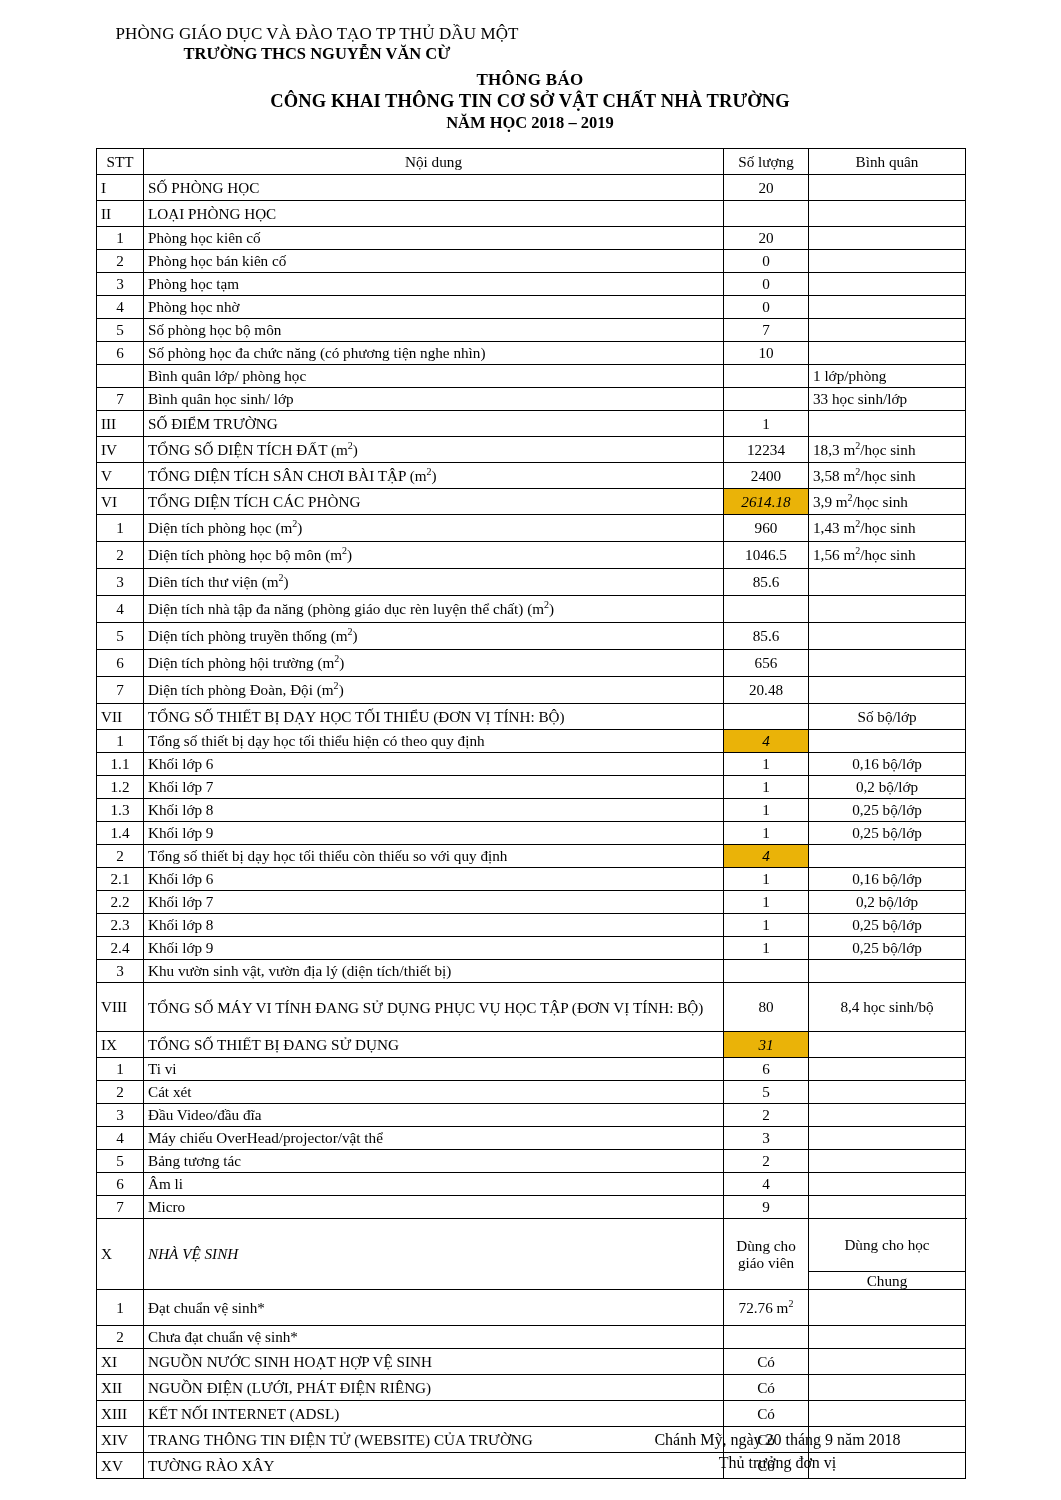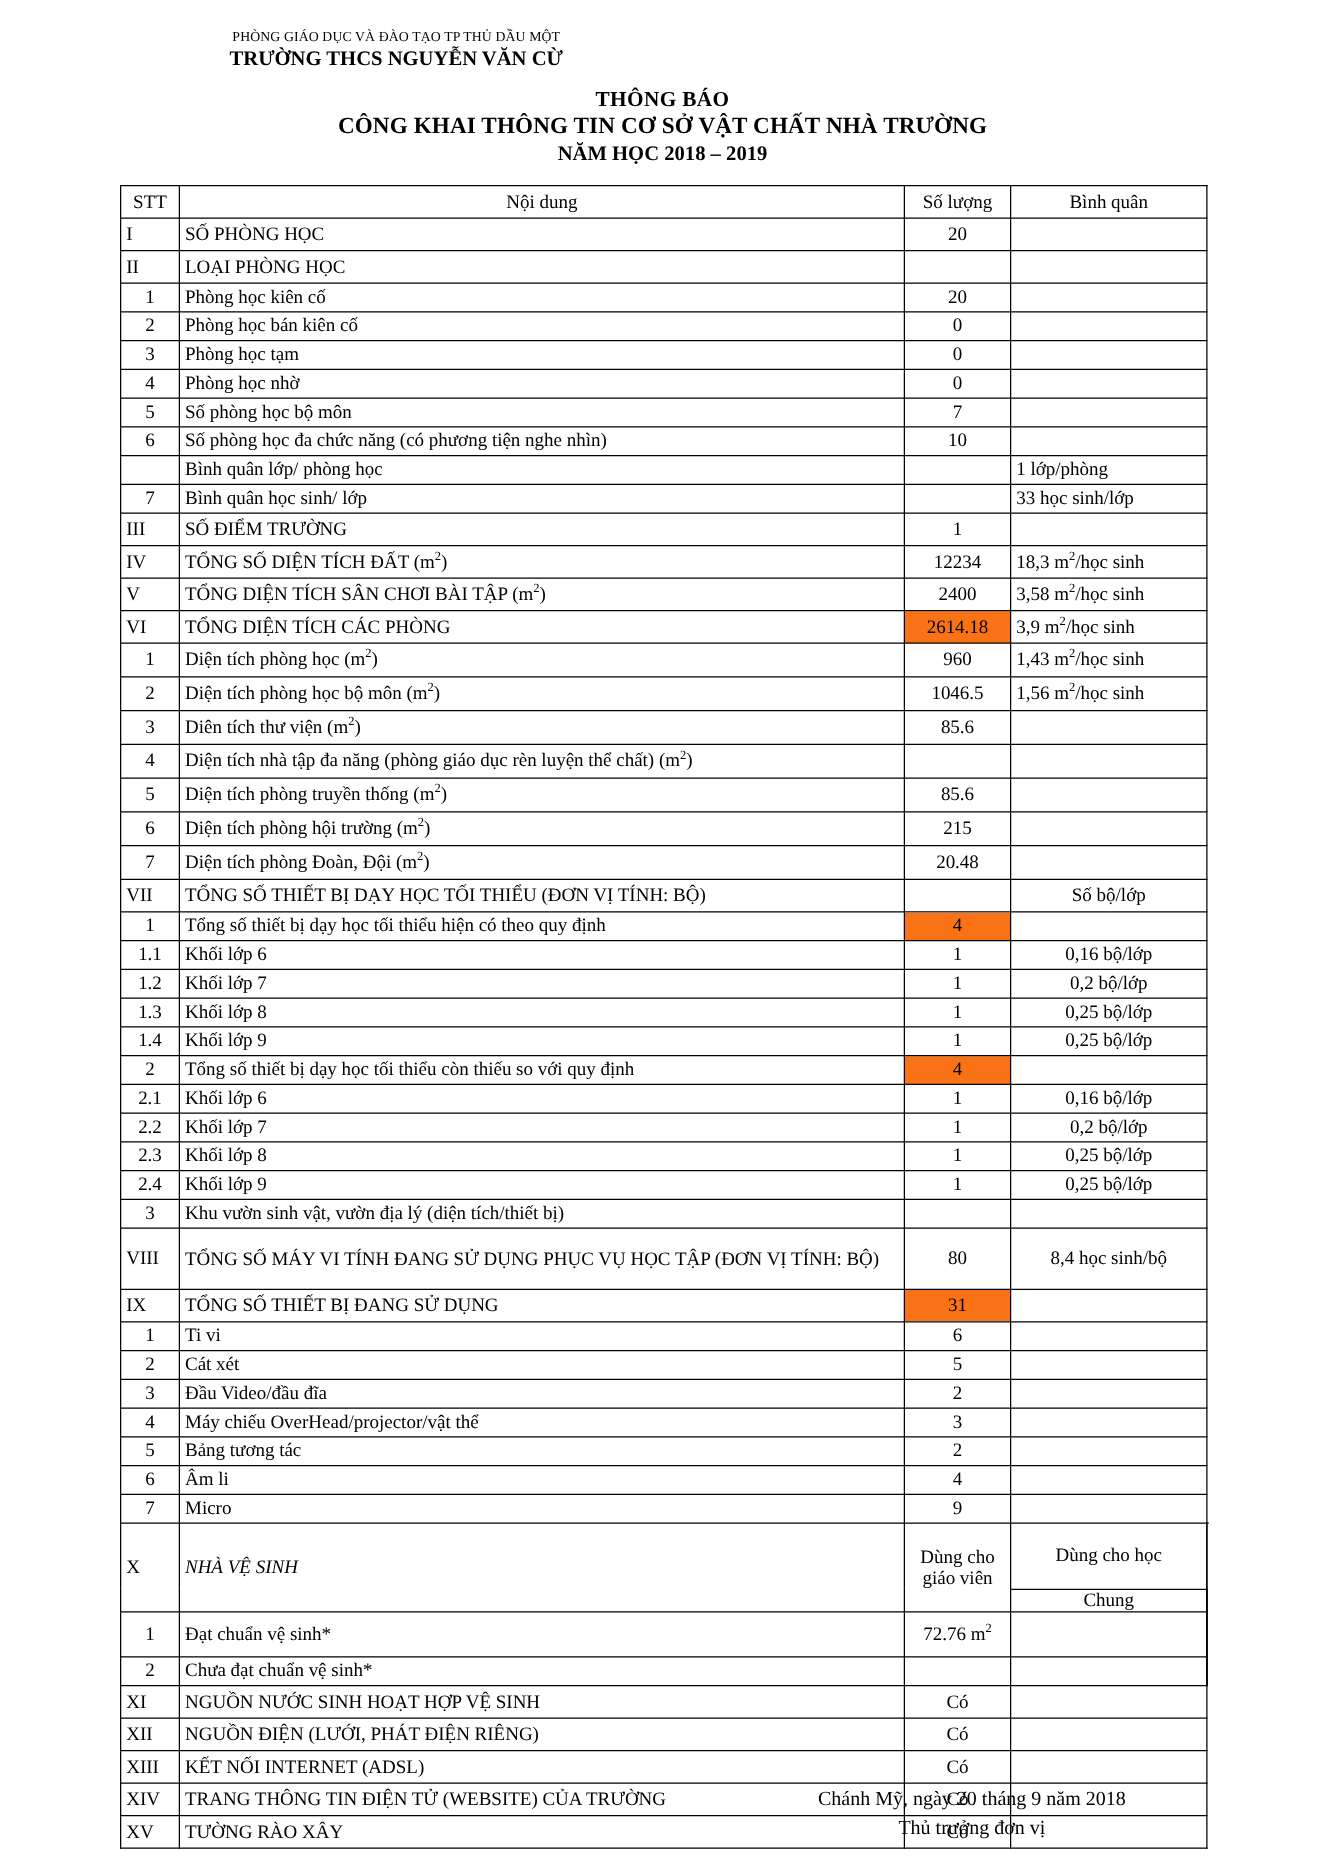--- a/index.html
+++ b/index.html
@@ -26,21 +26,21 @@
   
   .letterhead {
     position: absolute;
     left: 97px;
     top: 24px;
     width: 440px;
     text-align: center;
     line-height: 1.18;
   }
   .lh-office {
-    font-size: 11px;
+    font-size: 17px;
     letter-spacing: 0.1px;
     white-space: nowrap;
   }
   .lh-school {
     font-size: 16.5px;
     font-weight: bold;
     white-space: nowrap;
   }
 
   
@@ -93,21 +93,21 @@
   col.c-avg   { width: 157px; }
 
   
   .stt        { text-align: center; }
   .stt-rom    { text-align: left; font-weight: bold; font-size: 16px; padding-left: 4px; }
   .content    { text-align: left; }
   .content-b  { text-align: left; font-weight: bold; font-size: 16px; }
   .num        { text-align: center; }
   .avg        { text-align: left; padding-left: 5px; }
   .avg-c      { text-align: center; font-family: Liberation Serif, serif; }
-  .hl         { background: #f97316; font-weight: bold; }
+  .hl         { background: #eab308; font-weight: bold; font-style: italic; }
   .hdr        { text-align: center; font-weight: bold; font-size: 16px; }
 
   .r-tall td  { height: 25px; }
   .r-std td   { height: 22px; }
   .r-area td  { height: 26px; }
 
   sup { font-size: 0.66em; vertical-align: super; line-height: 0; }
 
   
   .toilet-label {
@@ -270,21 +270,21 @@
         </tr>
         <tr class="r-area">
           <td class="stt">5</td>
           <td class="content">Diện tích phòng truyền thống (m<sup>2</sup>)</td>
           <td class="num">85.6</td>
           <td class="avg"></td>
         </tr>
         <tr class="r-area">
           <td class="stt">6</td>
           <td class="content">Diện tích phòng hội trường (m<sup>2</sup>)</td>
-          <td class="num">215</td>
+          <td class="num">656</td>
           <td class="avg"></td>
         </tr>
         <tr class="r-area">
           <td class="stt">7</td>
           <td class="content">Diện tích phòng Đoàn, Đội (m<sup>2</sup>)</td>
           <td class="num">20.48</td>
           <td class="avg"></td>
         </tr>
         <tr class="r-tall">
           <td class="stt-rom">VII</td>

